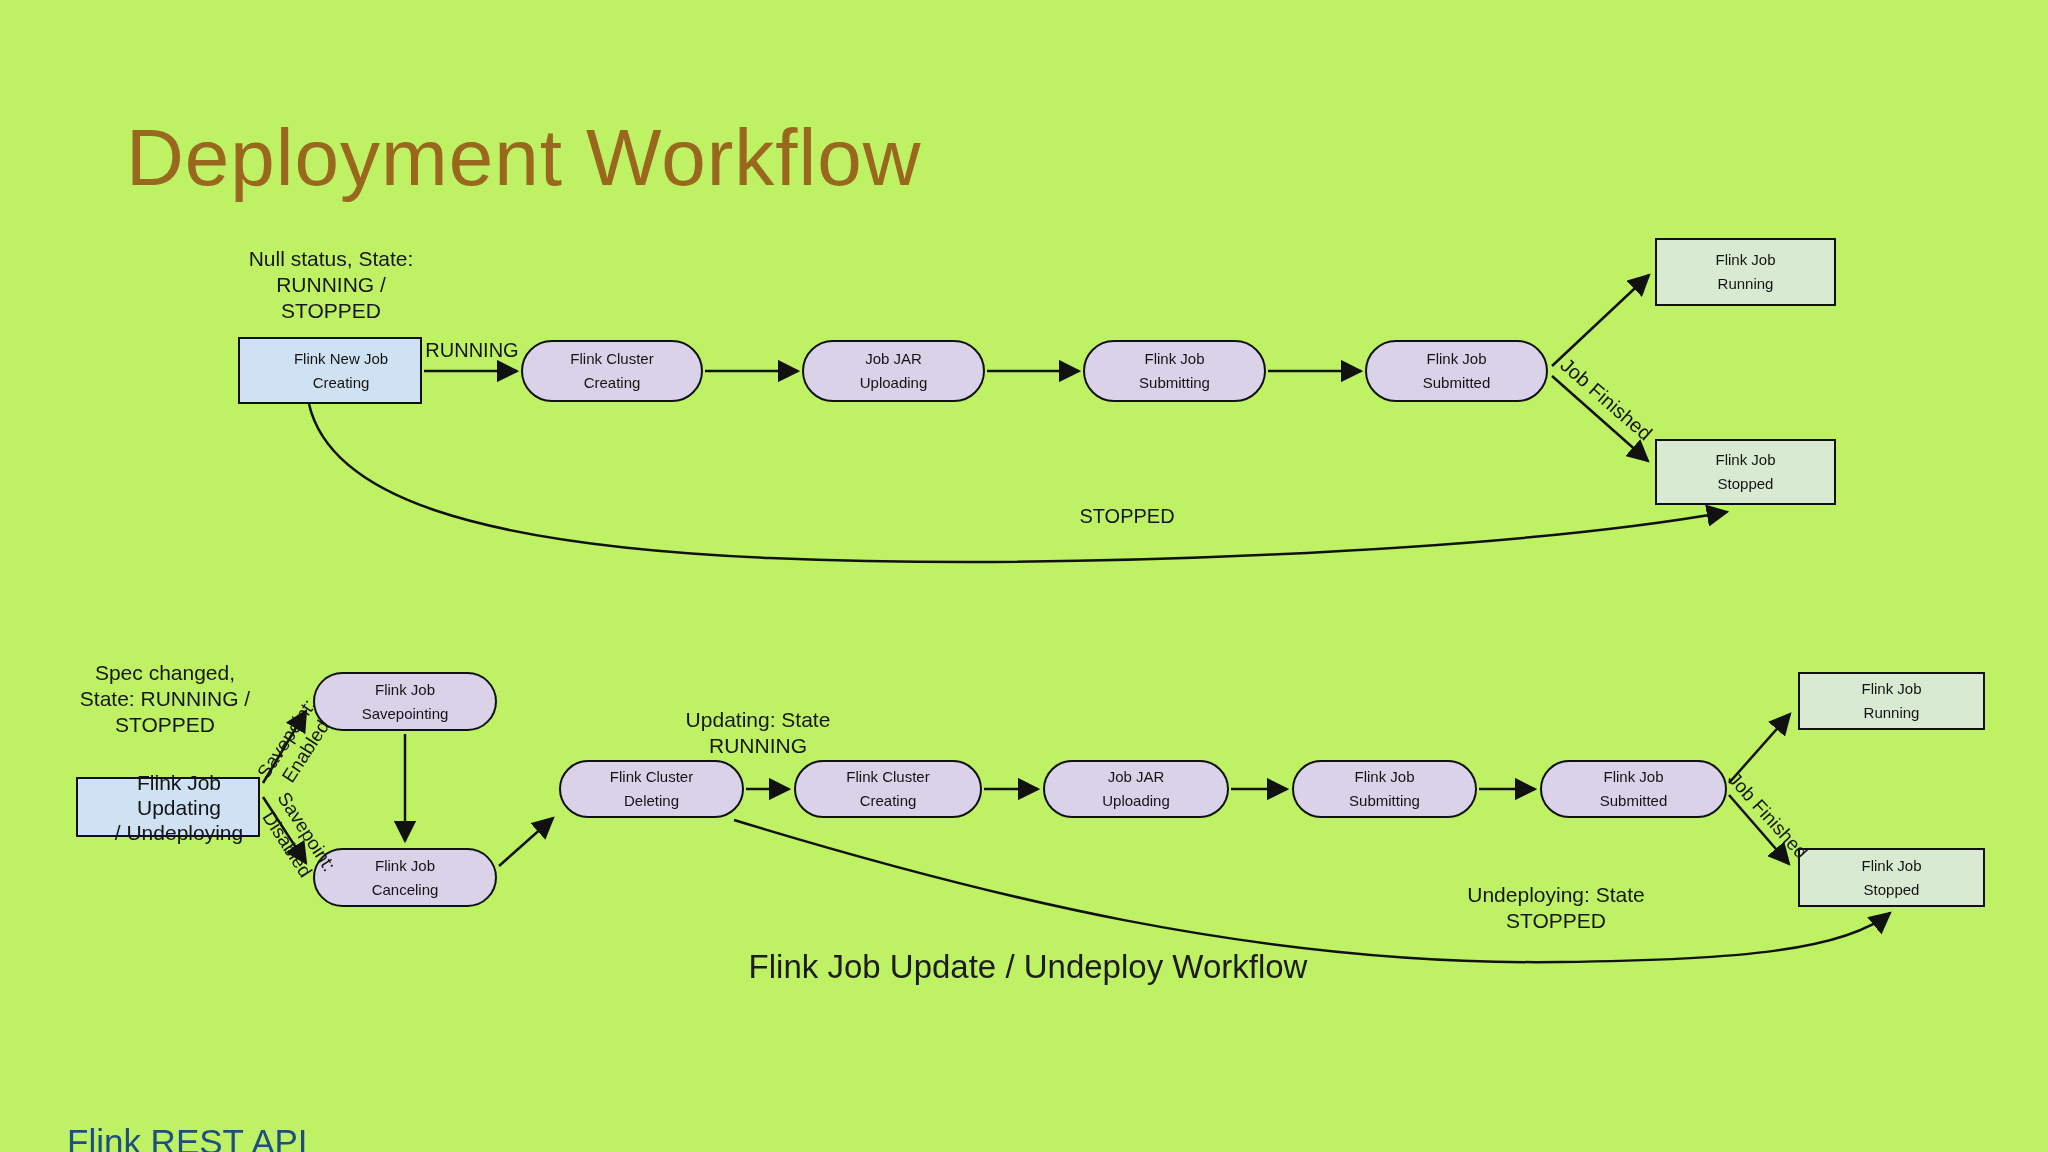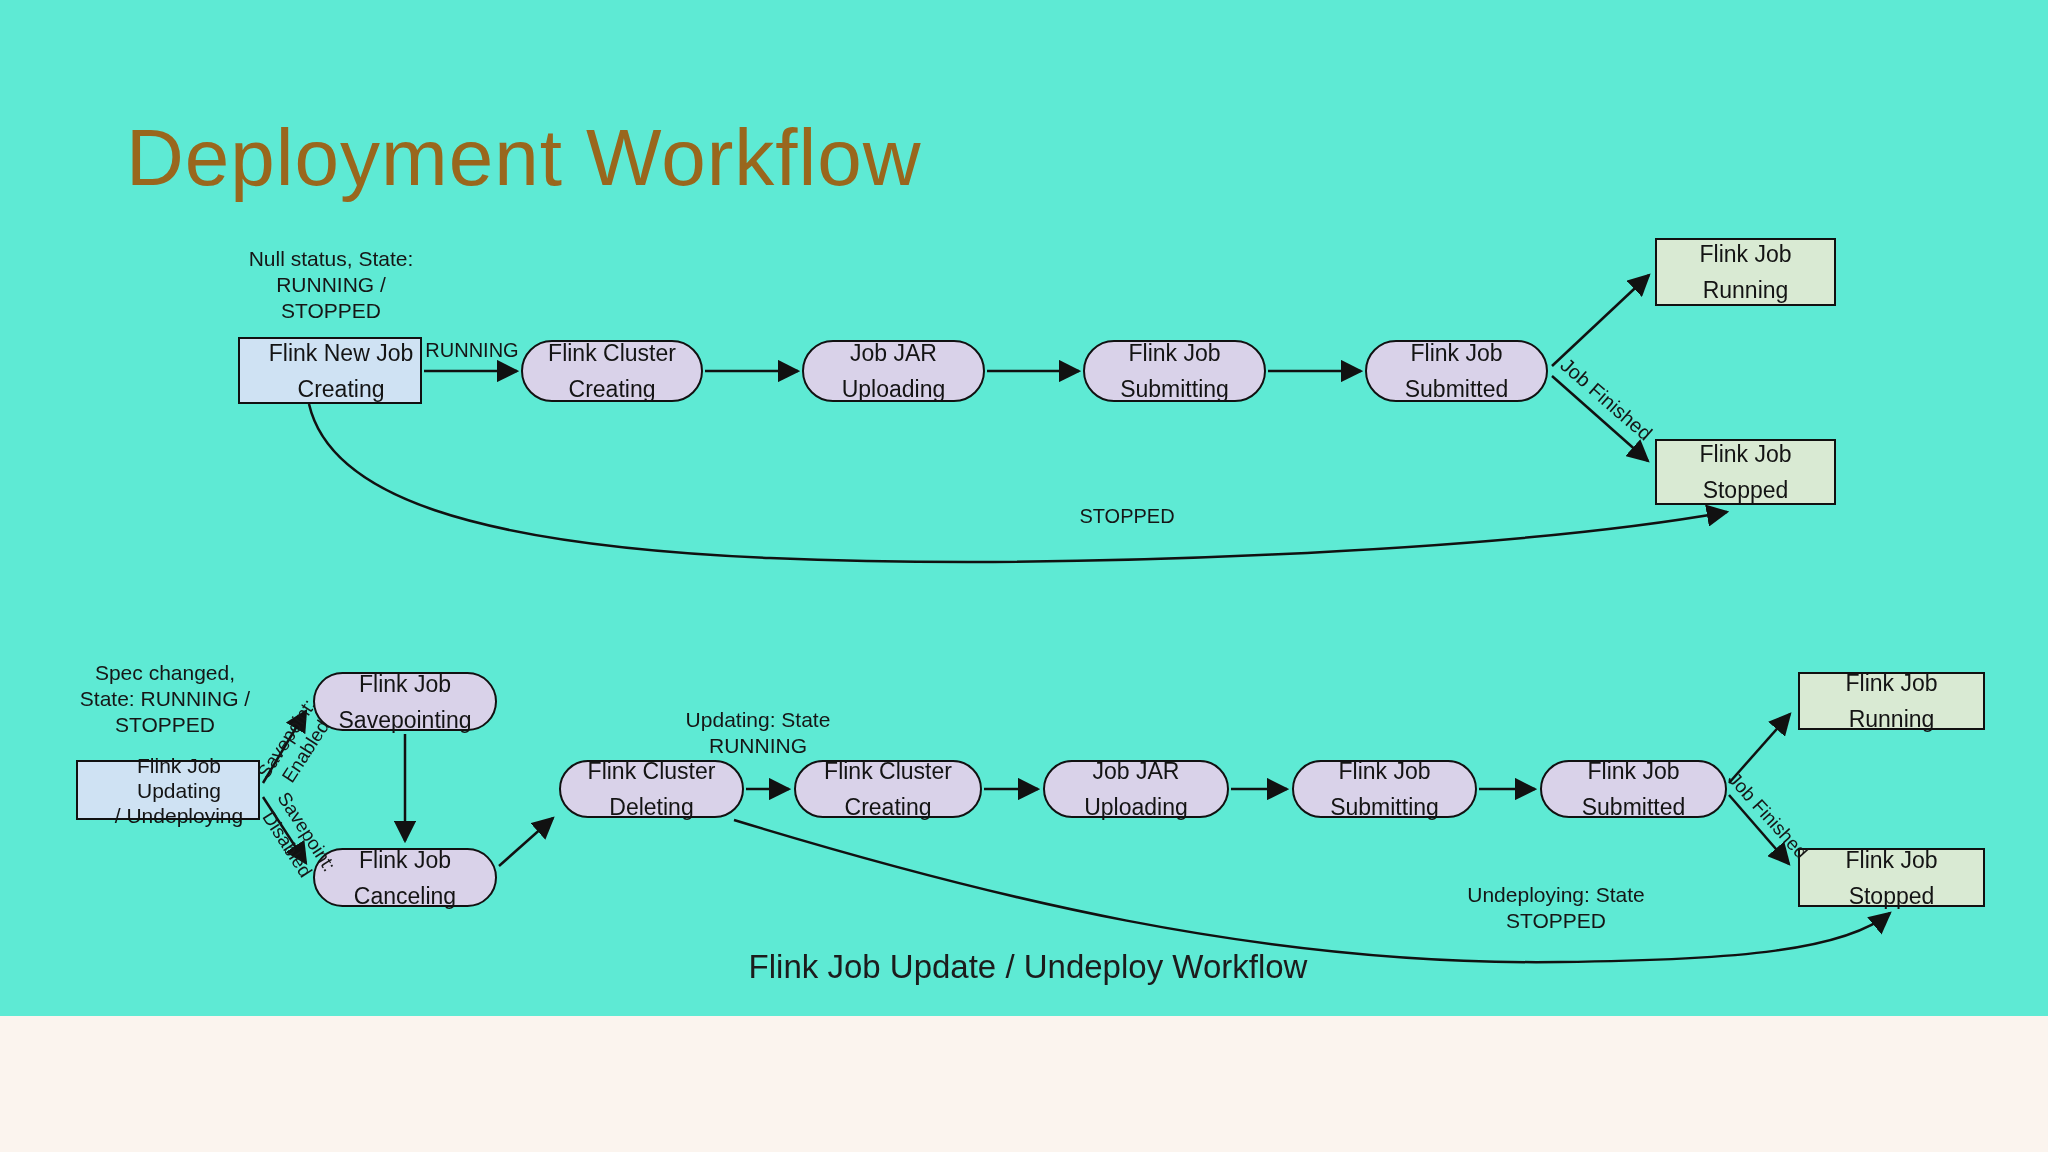--- a/index.html
+++ b/index.html
@@ -1,20 +1,20 @@
 <!DOCTYPE html>
 <html><head>
 <meta charset="utf-8">
 <style>
   html, body { margin: 0; padding: 0; background: #fbf4ee; }
   .slide {
     position: relative;
     width: 2048px;
-    height: 1016px;
-    background: #5eead4;
+    height: 1152px;
+    background: #bef264;
     overflow: hidden;
     font-family: "Liberation Sans", sans-serif;
     color: #161616;
   }
   .title {
     position: absolute;
     left: 126px;
     top: 112px;
     font-size: 80px;
     font-weight: 400;
@@ -25,22 +25,22 @@
   .arrows { position: absolute; left: 0; top: 0; width: 2048px; height: 1152px; }
   .node {
     position: absolute;
     box-sizing: border-box;
     border: 2.5px solid #111111;
     display: flex;
     align-items: center;
     justify-content: center;
     text-align: center;
     white-space: pre-line;
-    font-size: 23px;
-    line-height: 36px;
+    font-size: 15px;
+    line-height: 24px;
     color: #141414;
     padding: 2px 6px;
   }
   .node.small { font-size: 21px; line-height: 25px; }
   .node[data-color="blue"]   { background: #cfe2f3; padding-left: 28px; }
   .node[data-color="purple"] { background: #d9d2e9; border-radius: 31px; }
   .node[data-color="green"]  { background: #d9ead3; }
   .ann {
     position: absolute;
     font-size: 21px;
@@ -136,21 +136,21 @@
 
   <div class="rot" style="left:420px; top:339px; width:104px;">RUNNING</div>
   <div class="rot" style="left:1047px; top:505px; width:160px;">STOPPED</div>
   <div class="rot" style="left:1526px; top:388px; width:160px; transform:rotate(41deg);">Job Finished</div>
 
 
   <div class="ann" style="left:55px; top:660px; width:220px;">Spec changed,
 State: RUNNING /
 STOPPED</div>
 
-  <div class="node small" style="left:76px; top:760px; width:184px; height:60px;" data-color="blue">Flink Job Updating
+  <div class="node small" style="left:76px; top:777px; width:184px; height:60px;" data-color="blue">Flink Job Updating
 / Undeploying</div>
   <div class="node" style="left:313px; top:672px; width:184px; height:59px;" data-color="purple">Flink Job
 Savepointing</div>
   <div class="node" style="left:313px; top:848px; width:184px; height:59px;" data-color="purple">Flink Job
 Canceling</div>
   <div class="node" style="left:559px; top:760px; width:185px; height:58px;" data-color="purple">Flink Cluster
 Deleting</div>
   <div class="node" style="left:794px; top:760px; width:188px; height:58px;" data-color="purple">Flink Cluster
 Creating</div>
   <div class="node" style="left:1043px; top:760px; width:186px; height:58px;" data-color="purple">Job JAR

